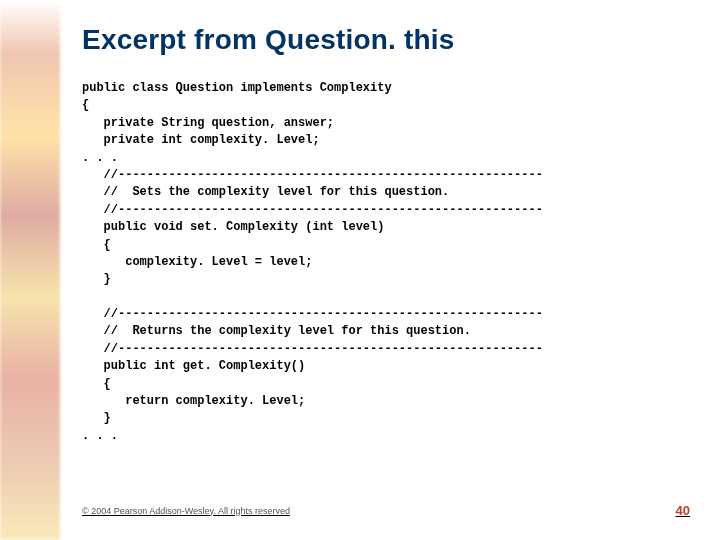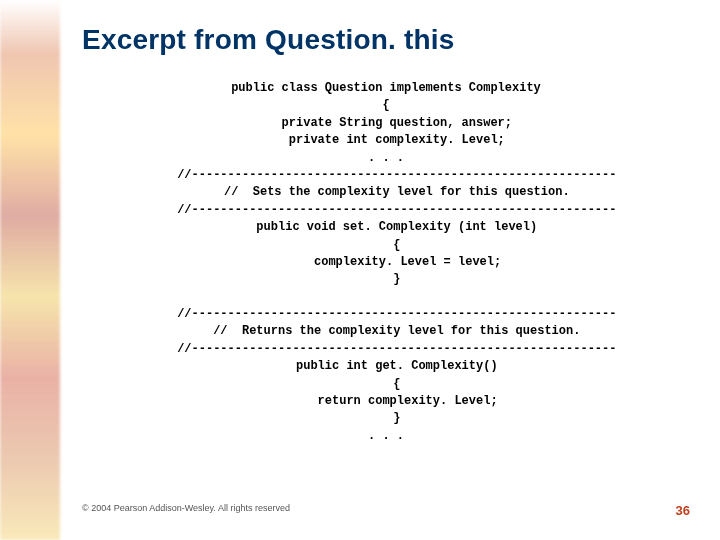--- a/index.html
+++ b/index.html
@@ -41,30 +41,30 @@
     margin-bottom: 24px;
     letter-spacing: 0.2px;
   }
   .code {
     font-family: "Courier New", Courier, monospace;
     font-size: 12px;
     font-weight: 700;
     color: #000;
     line-height: 1.45;
     white-space: pre;
-    text-align: center;
   }
   .footer {
     position: absolute;
     left: 82px;
     bottom: 22px;
     right: 30px;
     display: flex;
     justify-content: space-between;
-    align-items: flex-start;
+    align-items: center;
+    text-decoration: underline;
   }
   .copyright {
     font-size: 9px;
     color: #555;
   }
   .pagenum {
     font-size: 13px;
     color: #c04020;
     font-weight: 600;
   }
@@ -94,14 +94,14 @@
    //-----------------------------------------------------------
    public int get. Complexity()
    {
       return complexity. Level;
    }
 . . .</pre>
 </div>
 
 <div class="footer">
   <span class="copyright">© 2004 Pearson Addison-Wesley. All rights reserved</span>
-  <span class="pagenum">36</span>
+  <span class="pagenum">40</span>
 </div>
 
 </body></html>

